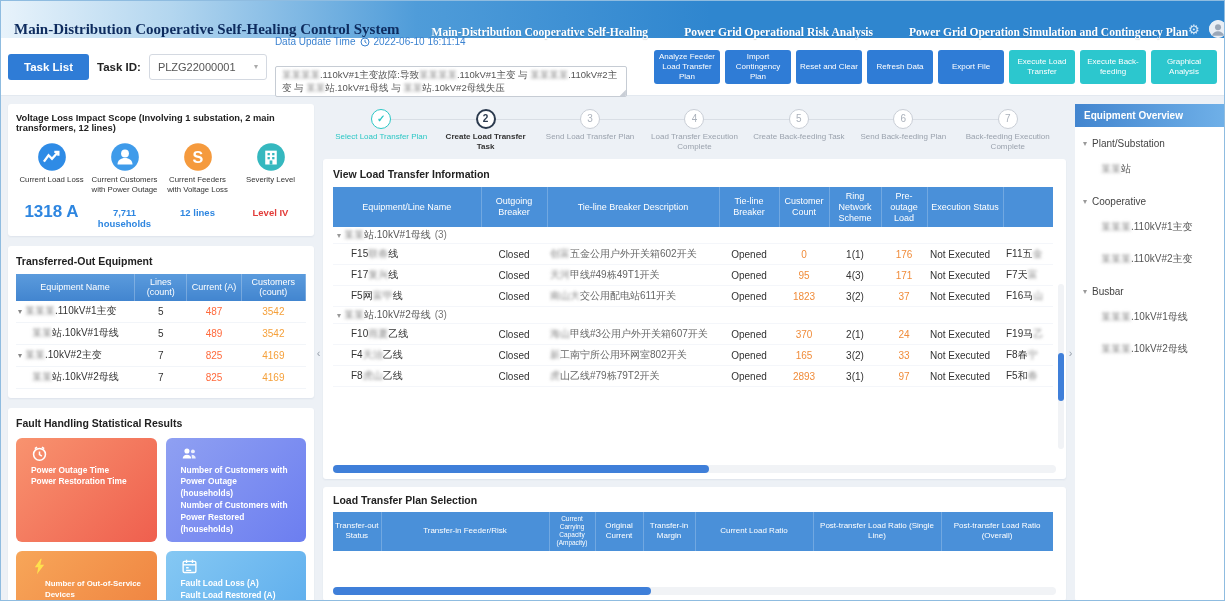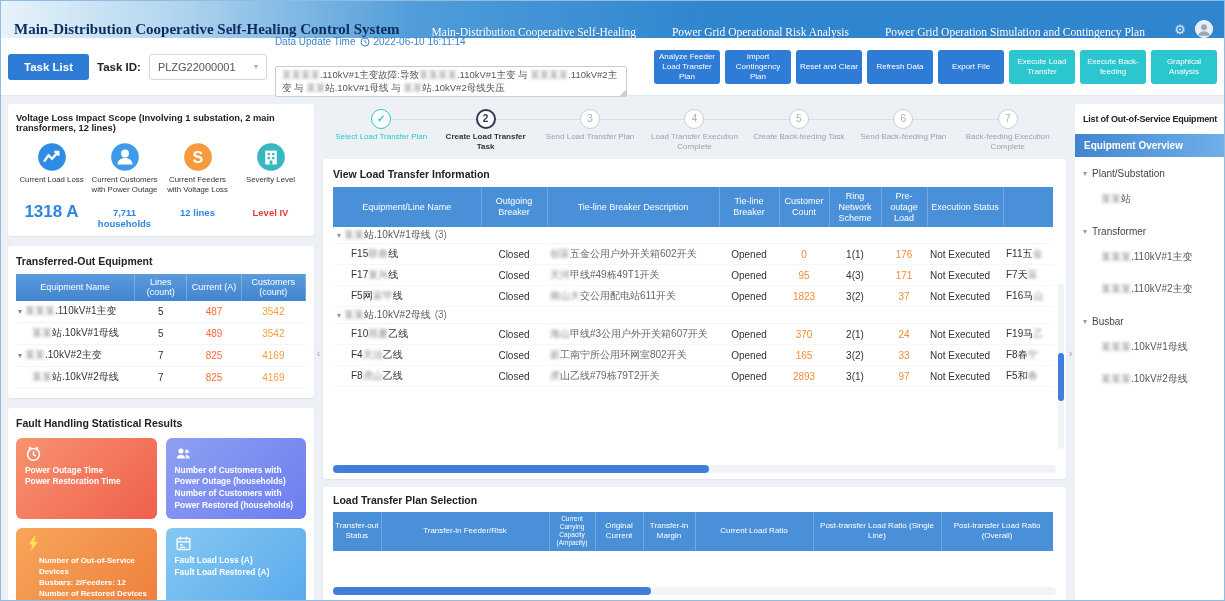--- a/index.html
+++ b/index.html
@@ -5,21 +5,21 @@
   *{box-sizing:border-box;margin:0;padding:0;}
   html,body{width:1225px;height:601px;overflow:hidden;}
   body{font-family:"Liberation Sans",sans-serif;background:#edf1f6;position:relative;}
   .frame{position:absolute;inset:0;border:1px solid #8fbce0;pointer-events:none;z-index:99;}
 
   
   .topbar{height:38px;display:flex;align-items:flex-end;
     background:linear-gradient(90deg,#e8f3fb 0%,#b3d6ef 14%,#4f9cd9 34%,#2f86cf 58%,#2f86cf 100%);}
   .app-title{font-family:"Liberation Serif",serif;font-weight:bold;font-size:15px;color:#0d2b5e;padding:0 14px;white-space:nowrap;}
   .topnav{display:flex;gap:36px;margin-left:18px;}
-  .nav-item{color:#fff;font-family:"Liberation Serif",serif;font-weight:normal;font-size:11.5px;white-space:nowrap;cursor:pointer;text-shadow:0 1px 1px rgba(0,0,0,.15);}
+  .nav-item{color:#fff;font-family:"Liberation Serif",serif;font-weight:bold;font-size:11.5px;white-space:nowrap;cursor:pointer;text-shadow:0 1px 1px rgba(0,0,0,.15);}
   .header-right{margin-left:auto;display:flex;align-items:center;gap:9px;padding-right:12px;}
   .gear{font-size:13px;color:#d7e9f8;}
   .avatar{width:18px;height:18px;border-radius:50%;overflow:hidden;background:#e8eef5;}
   .avatar svg{width:100%;height:100%;display:block;}
 
   
   .toolbar{height:58px;background:#fff;display:flex;align-items:center;padding:0 8px;gap:8px;border-bottom:1px solid #e3e9f0;}
   .btn-task{background:#2f7cd6;color:#fff;border:none;border-radius:3px;height:26px;padding:0 16px;font-size:11.5px;font-weight:bold;font-family:inherit;}
   .task-id-label{font-size:11.5px;color:#222;font-weight:bold;white-space:nowrap;}
   .select{width:118px;height:26px;border:1px solid #d4d9e1;border-radius:3px;display:flex;align-items:center;justify-content:space-between;padding:0 8px;font-size:11px;color:#555;background:#fff;cursor:pointer;}
@@ -62,21 +62,21 @@
   .t1 td{font-size:10px;color:#333;padding:3.5px 2px;text-align:center;border-bottom:1px solid #f2f5f9;}
   .t1 td.name{text-align:left;white-space:nowrap;overflow:hidden;}
   .t1 td.name.indent{padding-left:16px;}
   .t1 .caret{color:#888;font-size:8px;margin-right:3px;cursor:pointer;}
   .t1 .cur{color:#ff6a3c;}
   .t1 .cus{color:#f5a03a;}
 
   
   .stats{padding:9px 8px;flex:1;}
   .stat-grid{display:grid;grid-template-columns:1fr 1fr;gap:9px;margin-top:9px;}
-  .scard{border-radius:6px;padding:7px 9px;color:#fff;min-height:68px;}
+  .scard{border-radius:6px;padding:7px 15px;color:#fff;min-height:68px;}
   .scard.red{background:linear-gradient(135deg,#f8936f,#ef5f4e);}
   .scard.purple{background:linear-gradient(135deg,#8fa0f2,#6c7ef0);}
   .scard.orange{background:linear-gradient(135deg,#f7a659,#ee7d3c);}
   .scard.sky{background:linear-gradient(135deg,#85c8f3,#57a9ec);}
   .s-icon{width:17px;height:17px;margin-bottom:3px;}
   .s-icon svg{width:100%;height:100%;}
   .s-line{font-size:8.4px;font-weight:bold;line-height:1.4;}
   .scard.orange .s-line{font-size:7.9px;margin-left:14px;}
 
   
@@ -493,31 +493,30 @@
         </table>
         <div class="hscroll">
             <div class="hthumb" style="width:44%"></div>
           </div>
       </section>
     </main>
 
     <div class="collapse">›</div>
 
     <aside class="right">
-      <div class="right-title">List of Out-of-Service Equipment</div>
       <div class="overview-bar">Equipment Overview</div>
       <div id="tree">
           <div class="tnode">
             <span class="caret">▾</span>
             <span class="tlabel">Plant/Substation</span>
           </div>
           <div class="tchild"><span class="blur">某某</span><span>站</span></div>
           <div class="tnode">
             <span class="caret">▾</span>
-            <span class="tlabel">Transformer</span>
+            <span class="tlabel">Cooperative</span>
           </div>
           <div class="tchild"><span class="blur">某某某</span><span>.110kV#1主变</span></div>
           <div class="tchild"><span class="blur">某某某</span><span>.110kV#2主变</span></div>
           <div class="tnode">
             <span class="caret">▾</span>
             <span class="tlabel">Busbar</span>
           </div>
           <div class="tchild"><span class="blur">某某某</span><span>.10kV#1母线</span></div>
           <div class="tchild"><span class="blur">某某某</span><span>.10kV#2母线</span></div>
         </div>

